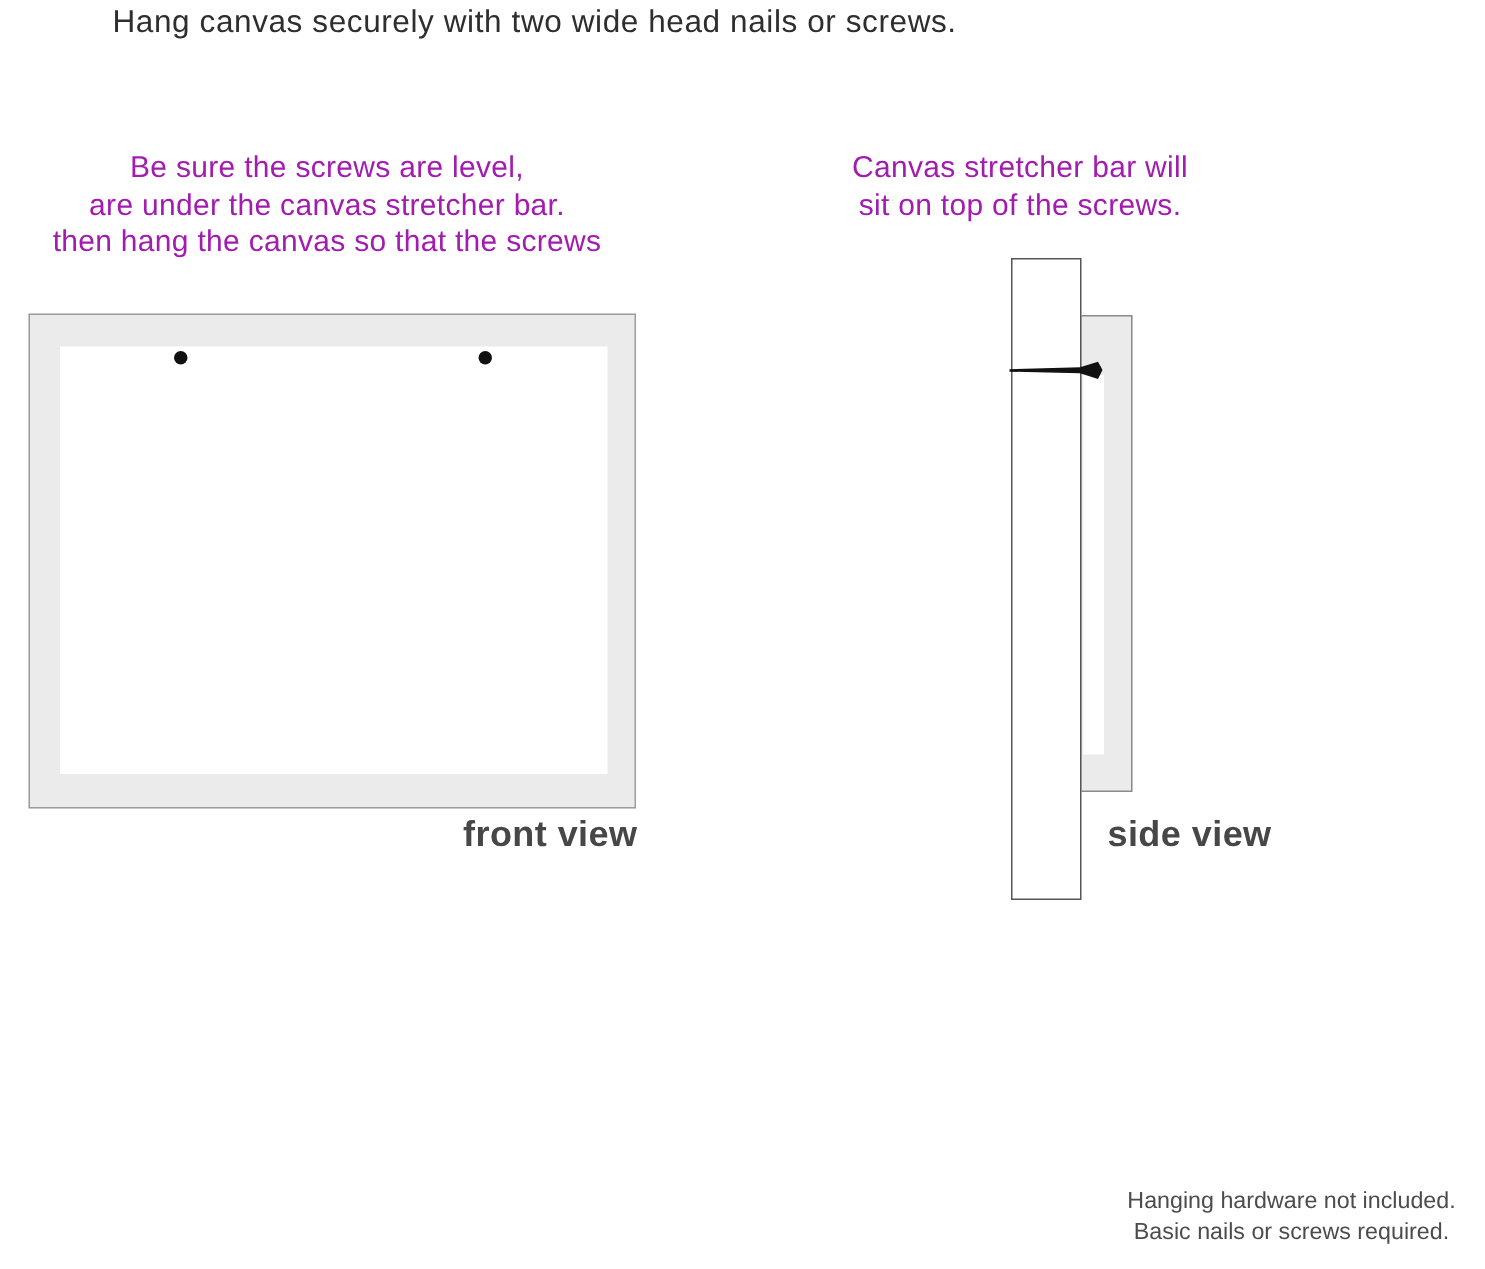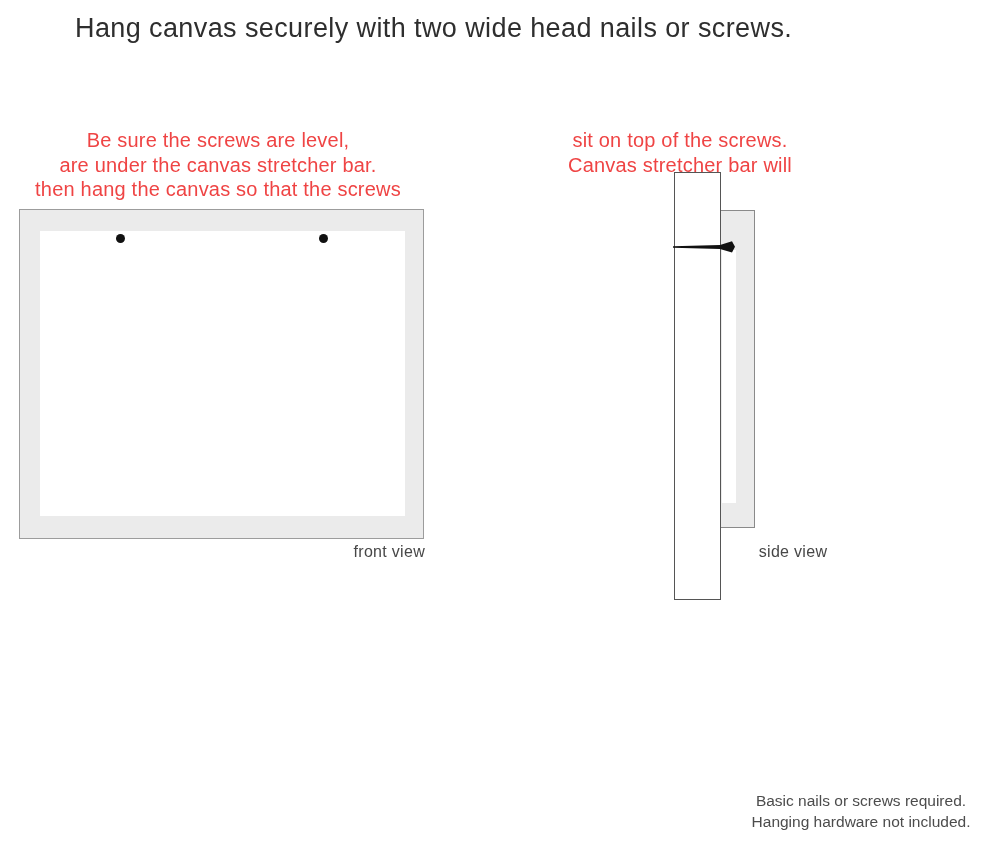--- a/index.html
+++ b/index.html
@@ -11,28 +11,28 @@
     --text-secondary:#474747;
   }
   *{margin:0;padding:0;box-sizing:border-box;}
   html,body{background:#ffffff;}
   body{
     width:990px;height:846px;position:relative;overflow:hidden;
     font-family:"Liberation Sans", sans-serif;
     color:var(--text-primary);
   }
   .title{
-    position:absolute;left:75px;top:13px;
-    font-size:27px;font-weight:300;letter-spacing:0.4px;
+    position:absolute;left:75px;top:3px;
+    font-size:21px;font-weight:300;letter-spacing:0.4px;
     color:var(--text-primary);
   }
   .instructions{
     position:absolute;top:100px;
     font-size:20px;font-weight:300;line-height:24.6px;
-    text-align:center;color:#ef4444;letter-spacing:0.2px;margin-top:28px;
+    text-align:center;color:#a21caf;letter-spacing:0.2px;
   }
   .instructions.left{left:18px;width:400px;}
   .instructions.right{left:530px;width:300px;}
 
   
   .front-frame{
     position:absolute;left:19px;top:209px;width:405px;height:330px;
     background:var(--canvas-frame-fill);
     border:1px solid var(--frame-border);
   }
@@ -41,21 +41,21 @@
     background:#ffffff;
   }
   .screw-dot{
     position:absolute;width:9px;height:9px;border-radius:50%;
     background:var(--nail-color);top:24px;
   }
   .screw-dot.left{left:96px;}
   .screw-dot.right{left:299px;}
   .caption{
     position:absolute;top:543px;
-    font-size:16px;font-weight:400;letter-spacing:0.3px;
+    font-size:24px;font-weight:700;letter-spacing:0.3px;
     color:var(--text-secondary);
   }
   .caption.front{left:225px;width:200px;text-align:right;}
   .caption.side{left:733px;width:120px;text-align:center;}
 
   
   .side-canvas{
     position:absolute;left:720px;top:210px;width:35px;height:318px;
     background:var(--canvas-frame-fill);
     border:1px solid #8a8a8a;z-index:1;
@@ -83,35 +83,35 @@
 
 <div class="title">Hang canvas securely with two wide head nails or screws.</div>
 
 <div class="instructions left">
   <div>Be sure the screws are level,</div>
   <div>are under the canvas stretcher bar.</div>
   <div>then hang the canvas so that the screws</div>
 </div>
 
 <div class="instructions right">
+  <div>Canvas stretcher bar will</div>
   <div>sit on top of the screws.</div>
-  <div>Canvas stretcher bar will</div>
 </div>
 
 <div class="front-frame">
   <div class="front-inner"></div>
   <div class="screw-dot left"></div>
   <div class="screw-dot right"></div>
 </div>
 <div class="caption front">front view</div>
 
 <div class="side-canvas"></div>
 <div class="side-gap"></div>
 <div class="side-wall"></div>
 <svg class="nail-svg" viewBox="0 0 70 20" xmlns="http://www.w3.org/2000/svg">
   <polygon points="3,10.2 50,8.9 62,5.2 65,10.7 62,16.6 50,12.9 3,11.8" fill="#111111"></polygon>
 </svg>
 <div class="caption side">side view</div>
 
 <div class="footnote">
+  <div>Hanging hardware not included.</div>
   <div>Basic nails or screws required.</div>
-  <div>Hanging hardware not included.</div>
 </div>
 
 </body></html>

